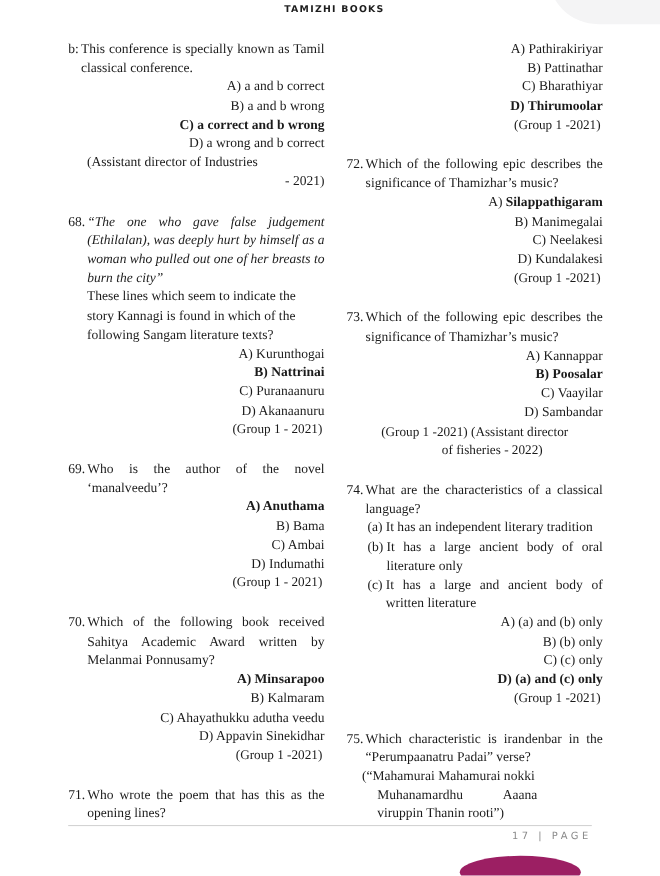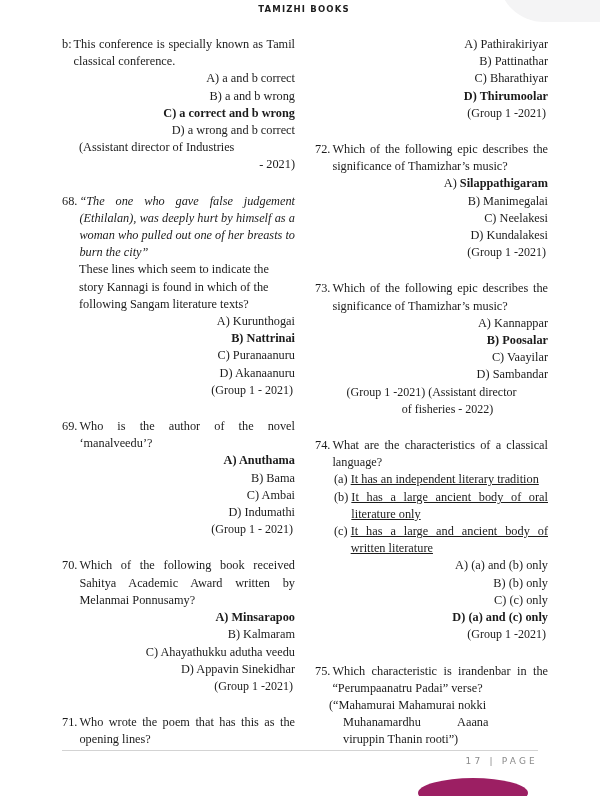--- a/index.html
+++ b/index.html
@@ -122,21 +122,20 @@
     padding-left: 19px;
   }
   .substmt .slabel {
     flex: 0 0 auto;
     padding-right: 3px;
   }
   .substmt .stext {
     flex: 1 1 auto;
     text-align: justify;
     text-justify: inter-word;
-    text-decoration: underline;
   }
 
   
   .source {
     font-size: 12px;
     line-height: 17.2px;
     text-align: right;
     padding-right: 2px;
   }
   .source.center {

